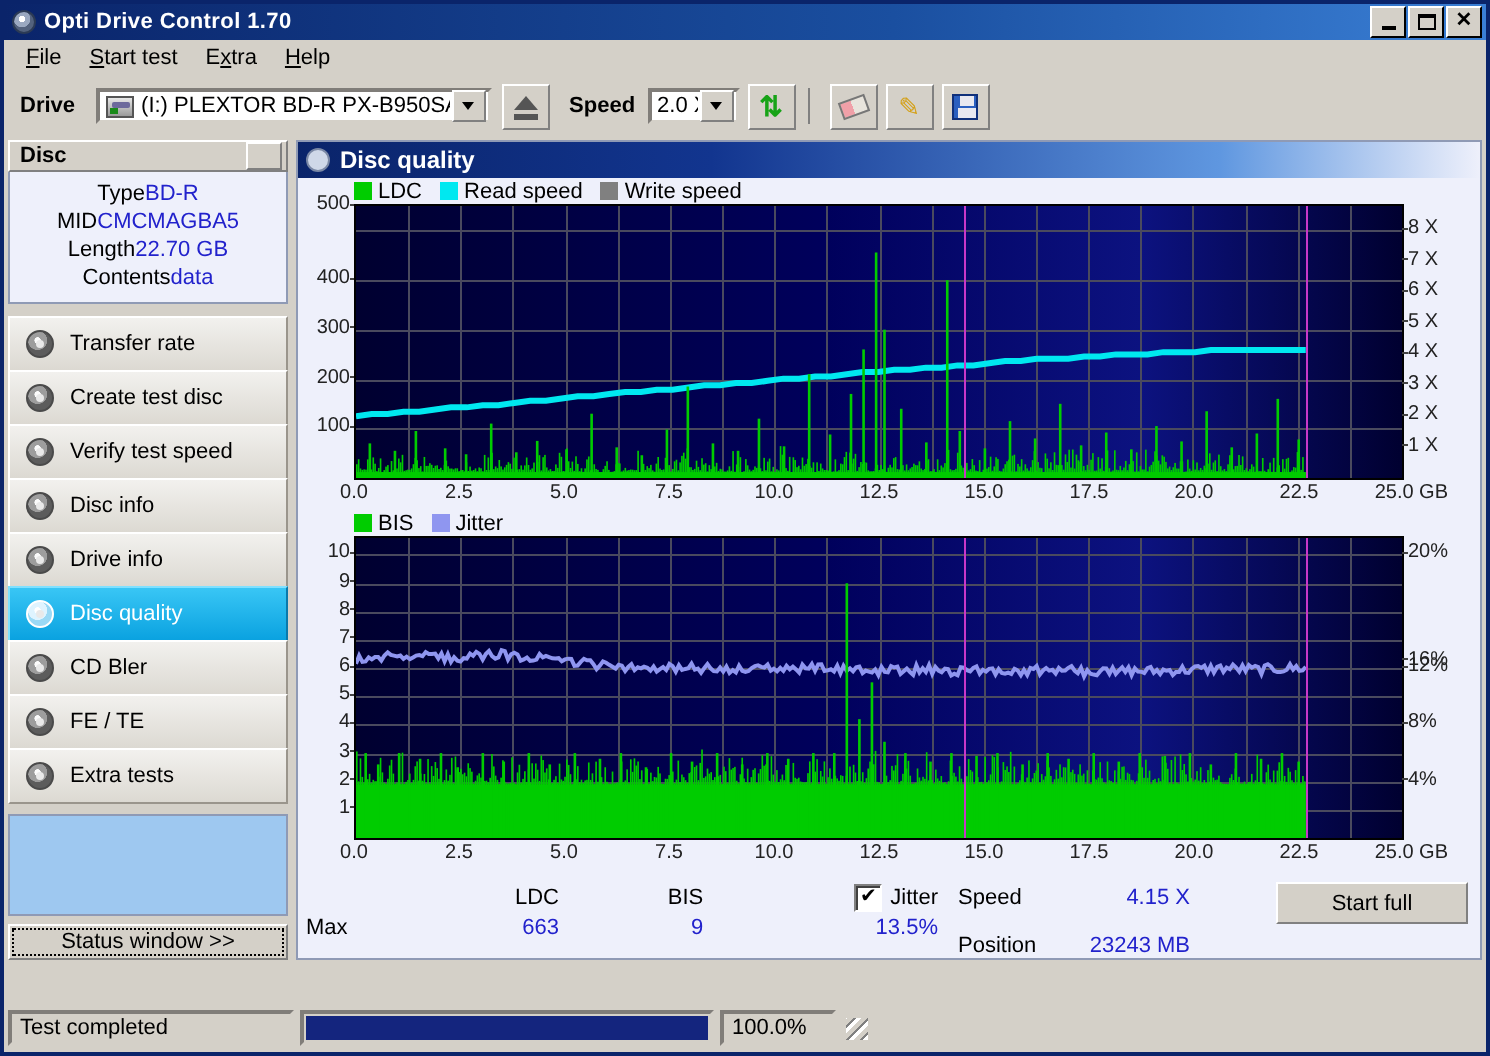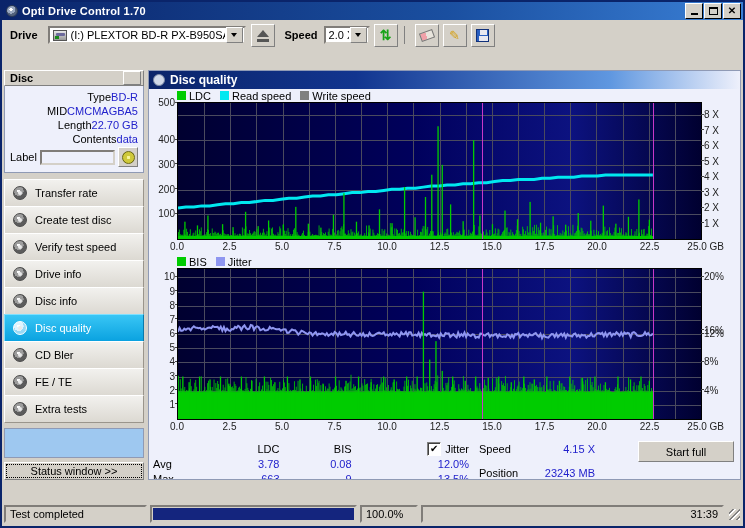--- a/index.html
+++ b/index.html
@@ -77,21 +77,21 @@
   
   #leftcol{width:140px;flex:none;display:flex;flex-direction:column;}
   .panel-hdr{height:16px;background:#d4d0c8;border:1px solid;
         border-color:#fff #808080 #808080 #fff;display:flex;align-items:center;
         justify-content:space-between;padding:0 2px 0 5px;box-sizing:border-box;}
   .panel-hdr b{font-size:11px;}
   .hdr-box{width:16px;height:12px;background:#d4d0c8;border:1px solid;
         border-color:#fff #808080 #808080 #fff;}
   #disc-info{background:#eef0fb;border:1px solid #8f9ab5;border-top:none;
         padding:4px 5px 5px 5px;box-sizing:border-box;}
-  .row{display:flex;justify-content:flex-end;align-items:center;height:14px;}
+  .row{display:flex;justify-content:center;align-items:center;height:14px;}
   .row .k{font-size:11px;color:#000;}
   .row .v{font-size:11px;color:#2222cc;font-weight:normal;}
   #label-row{display:flex;align-items:center;gap:3px;margin-top:1px;}
   #label-row .k{font-size:11px;}
   #label-input{flex:1;height:15px;background:#eef0fb;border:2px inset #d4d0c8;box-sizing:border-box;}
   #cd-btn{width:18px;height:18px;background:#d4d0c8;border:1px solid;
         border-color:#fff #808080 #808080 #fff;display:flex;align-items:center;
         justify-content:center;flex:none;}
   #cd-btn i{display:block;width:13px;height:13px;border-radius:50%;
         background:radial-gradient(circle at 50% 50%,#f7f49a 0 18%,#cfc93a 20% 70%,#8f8a15 72% 100%);
@@ -196,20 +196,26 @@
     <div id="title-text">Opti Drive Control 1.70</div>
     <div class="wbtn min">
         <span></span>
       </div>
     <div class="wbtn max">
         <span></span>
       </div>
     <div class="wbtn cls">✕</div>
   </div>
 
+  <div id="menubar">
+    <div><u>F</u><span>ile</span></div>
+    <div><u>S</u>tart test</div>
+    <div>E<u>x</u>tra</div>
+    <div><u>H</u>elp</div>
+  </div>
 
   <div id="toolbar">
     <div class="tb-label">Drive</div>
     <div class="combo" id="drive-combo">
       <div class="txt">
         <span class="drive-glyph"></span>
         <span>(I:)  PLEXTOR BD-R  PX-B950SA 1.04</span>
       </div>
       <div class="arrow"></div>
     </div>
@@ -256,49 +262,42 @@
           <span class="v">CMCMAGBA5</span>
         </div>
         <div class="row">
           <span class="k">Length</span>
           <span class="v">22.70 GB</span>
         </div>
         <div class="row">
           <span class="k">Contents</span>
           <span class="v">data</span>
         </div>
-        <div id="label-row">
-          <span class="k">Label</span>
-          <div id="label-input"></div>
-          <div id="cd-btn">
-            <i></i>
-          </div>
-        </div>
       </div>
 
       <div id="navlist">
         <div class="nav">
           <span class="ci"></span>
           <span>Transfer rate</span>
         </div>
         <div class="nav">
           <span class="ci"></span>
           <span>Create test disc</span>
         </div>
         <div class="nav">
           <span class="ci"></span>
           <span>Verify test speed</span>
         </div>
         <div class="nav">
           <span class="ci"></span>
-          <span>Drive info</span>
+          <span>Disc info</span>
         </div>
         <div class="nav">
           <span class="ci"></span>
-          <span>Disc info</span>
+          <span>Drive info</span>
         </div>
         <div class="nav sel">
           <span class="ci"></span>
           <span>Disc quality</span>
         </div>
         <div class="nav">
           <span class="ci"></span>
           <span>CD Bler</span>
         </div>
         <div class="nav">
@@ -1628,26 +1627,20 @@
           <div class="st-row">
             <span class="lbl"></span>
             <span class="c1 st-head">LDC</span>
             <span class="c2 st-head">BIS</span>
             <span id="jitter-head">
               <span class="chk">✔</span>
               <span>Jitter</span>
             </span>
           </div>
           <div class="st-row">
-            <span class="lbl">Avg</span>
-            <span class="c1 st-val">3.78</span>
-            <span class="c2 st-val">0.08</span>
-            <span class="c3 st-val">12.0%</span>
-          </div>
-          <div class="st-row">
             <span class="lbl">Max</span>
             <span class="c1 st-val">663</span>
             <span class="c2 st-val">9</span>
             <span class="c3 st-val">13.5%</span>
           </div>
 
         </div>
 
         <div id="stats-right">
           <div id="sr-vals">
@@ -1671,17 +1664,16 @@
 
     </div>
   </div>
 
   <div id="statusbar">
     <div class="sb" id="sb-msg">Test completed</div>
     <div class="sb" id="sb-prog">
       <div class="fill" id="prog-fill" style="width: 100%;"></div>
     </div>
     <div class="sb" id="sb-pct">100.0%</div>
-    <div class="sb" id="sb-time">31:39</div>
     <div id="grip"></div>
   </div>
 
 </div>
 
 </body></html>

